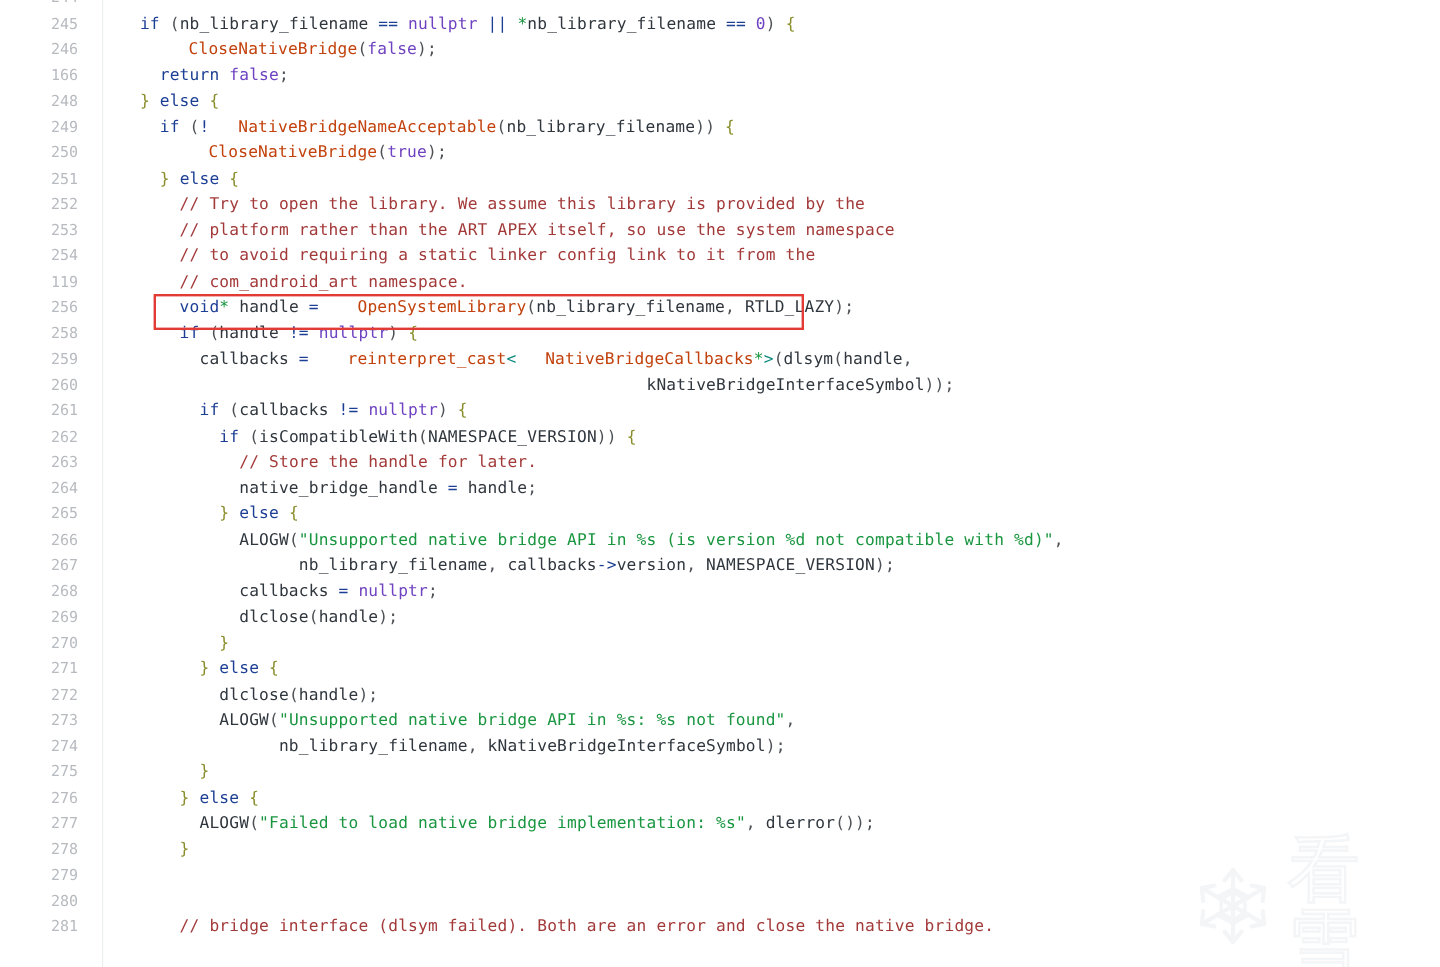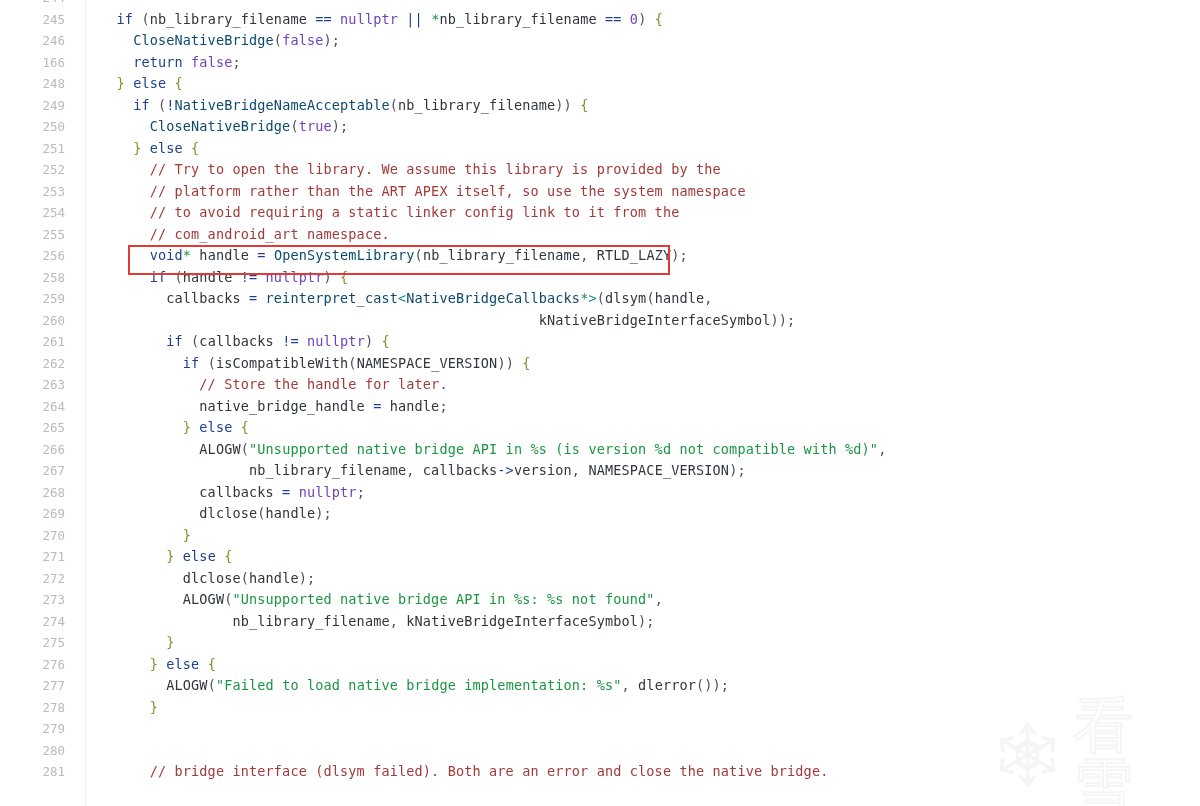--- a/index.html
+++ b/index.html
@@ -63,21 +63,21 @@
     padding-left: 25px;
     font-size: 13.5px;
     color: #24292e;
     font-family: "DejaVu Sans Mono", "Liberation Mono", monospace;
     white-space: pre;
     letter-spacing: 0.15px;
   }
 
   
   .t-kw   { color: #1c3f94; margin-top: 20px; }              
-  .t-fn   { color: #0c4a6e; }              
+  .t-fn   { color: #c2410c; margin-left: 24px; }              
   .t-lit  { color: #6f42c1; }              
   .t-str  { color: #1a9641; }              
   .t-com  { color: #a33a3a; }              
   .t-op   { color: #1c3f94; }              
   .t-pun  { color: #4d5156; }              
   .t-br   { color: #8a8d2b; }              
   .t-ang  { color: #0f8a7e; }              
   .t-id   { color: #2f363d; }              
   .t-star { color: #1a9641; }              
 
@@ -131,21 +131,21 @@
       <div class="code-line"><span class="ln">245</span><span class="lc"><span class="t-id">  </span><span class="t-kw">if</span><span class="t-id"> </span><span class="t-pun">(</span><span class="t-id">nb_library_filename </span><span class="t-op">==</span><span class="t-id"> </span><span class="t-lit">nullptr</span><span class="t-id"> </span><span class="t-op">||</span><span class="t-id"> </span><span class="t-star">*</span><span class="t-id">nb_library_filename </span><span class="t-op">==</span><span class="t-id"> </span><span class="t-lit">0</span><span class="t-pun">)</span><span class="t-id"> </span><span class="t-br">{</span></span></div>
       <div class="code-line"><span class="ln">246</span><span class="lc"><span class="t-id">    </span><span class="t-fn">CloseNativeBridge</span><span class="t-pun">(</span><span class="t-lit">false</span><span class="t-pun">);</span></span></div>
       <div class="code-line"><span class="ln">166</span><span class="lc"><span class="t-id">    </span><span class="t-kw">return</span><span class="t-id"> </span><span class="t-lit">false</span><span class="t-pun">;</span></span></div>
       <div class="code-line"><span class="ln">248</span><span class="lc"><span class="t-id">  </span><span class="t-br">}</span><span class="t-id"> </span><span class="t-kw">else</span><span class="t-id"> </span><span class="t-br">{</span></span></div>
       <div class="code-line"><span class="ln">249</span><span class="lc"><span class="t-id">    </span><span class="t-kw">if</span><span class="t-id"> </span><span class="t-pun">(</span><span class="t-op">!</span><span class="t-fn">NativeBridgeNameAcceptable</span><span class="t-pun">(</span><span class="t-id">nb_library_filename</span><span class="t-pun">))</span><span class="t-id"> </span><span class="t-br">{</span></span></div>
       <div class="code-line"><span class="ln">250</span><span class="lc"><span class="t-id">      </span><span class="t-fn">CloseNativeBridge</span><span class="t-pun">(</span><span class="t-lit">true</span><span class="t-pun">);</span></span></div>
       <div class="code-line"><span class="ln">251</span><span class="lc"><span class="t-id">    </span><span class="t-br">}</span><span class="t-id"> </span><span class="t-kw">else</span><span class="t-id"> </span><span class="t-br">{</span></span></div>
       <div class="code-line"><span class="ln">252</span><span class="lc"><span class="t-id">      </span><span class="t-com">// Try to open the library. We assume this library is provided by the</span></span></div>
       <div class="code-line"><span class="ln">253</span><span class="lc"><span class="t-id">      </span><span class="t-com">// platform rather than the ART APEX itself, so use the system namespace</span></span></div>
       <div class="code-line"><span class="ln">254</span><span class="lc"><span class="t-id">      </span><span class="t-com">// to avoid requiring a static linker config link to it from the</span></span></div>
-      <div class="code-line"><span class="ln">255</span><span class="lc"><span class="t-id">      </span><span class="t-com">// com_android_art namespace.</span></span></div>
+      <div class="code-line"><span class="ln">119</span><span class="lc"><span class="t-id">      </span><span class="t-com">// com_android_art namespace.</span></span></div>
       <div class="code-line"><span class="ln">256</span><span class="lc"><span class="t-id">      </span><span class="t-kw">void</span><span class="t-star">*</span><span class="t-id"> handle </span><span class="t-op">=</span><span class="t-id"> </span><span class="t-fn">OpenSystemLibrary</span><span class="t-pun">(</span><span class="t-id">nb_library_filename</span><span class="t-pun">,</span><span class="t-id"> RTLD_LAZY</span><span class="t-pun">);</span></span></div>
       <div class="code-line"><span class="ln">258</span><span class="lc"><span class="t-id">      </span><span class="t-kw">if</span><span class="t-id"> </span><span class="t-pun">(</span><span class="t-id">handle </span><span class="t-op">!=</span><span class="t-id"> </span><span class="t-lit">nullptr</span><span class="t-pun">)</span><span class="t-id"> </span><span class="t-br">{</span></span></div>
       <div class="code-line"><span class="ln">259</span><span class="lc"><span class="t-id">        callbacks </span><span class="t-op">=</span><span class="t-id"> </span><span class="t-fn">reinterpret_cast</span><span class="t-ang">&lt;</span><span class="t-fn">NativeBridgeCallbacks</span><span class="t-star">*</span><span class="t-ang">&gt;</span><span class="t-pun">(</span><span class="t-id">dlsym</span><span class="t-pun">(</span><span class="t-id">handle</span><span class="t-pun">,</span></span></div>
       <div class="code-line"><span class="ln">260</span><span class="lc"><span class="t-id">                                                     kNativeBridgeInterfaceSymbol</span><span class="t-pun">));</span></span></div>
       <div class="code-line"><span class="ln">261</span><span class="lc"><span class="t-id">        </span><span class="t-kw">if</span><span class="t-id"> </span><span class="t-pun">(</span><span class="t-id">callbacks </span><span class="t-op">!=</span><span class="t-id"> </span><span class="t-lit">nullptr</span><span class="t-pun">)</span><span class="t-id"> </span><span class="t-br">{</span></span></div>
       <div class="code-line"><span class="ln">262</span><span class="lc"><span class="t-id">          </span><span class="t-kw">if</span><span class="t-id"> </span><span class="t-pun">(</span><span class="t-id">isCompatibleWith</span><span class="t-pun">(</span><span class="t-id">NAMESPACE_VERSION</span><span class="t-pun">))</span><span class="t-id"> </span><span class="t-br">{</span></span></div>
       <div class="code-line"><span class="ln">263</span><span class="lc"><span class="t-id">            </span><span class="t-com">// Store the handle for later.</span></span></div>
       <div class="code-line"><span class="ln">264</span><span class="lc"><span class="t-id">            native_bridge_handle </span><span class="t-op">=</span><span class="t-id"> handle</span><span class="t-pun">;</span></span></div>
       <div class="code-line"><span class="ln">265</span><span class="lc"><span class="t-id">          </span><span class="t-br">}</span><span class="t-id"> </span><span class="t-kw">else</span><span class="t-id"> </span><span class="t-br">{</span></span></div>
       <div class="code-line"><span class="ln">266</span><span class="lc"><span class="t-id">            ALOGW</span><span class="t-pun">(</span><span class="t-str">"Unsupported native bridge API in %s (is version %d not compatible with %d)"</span><span class="t-pun">,</span></span></div>

